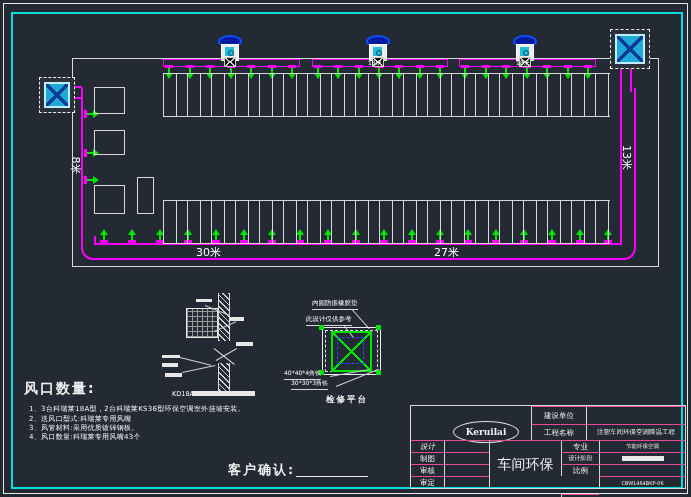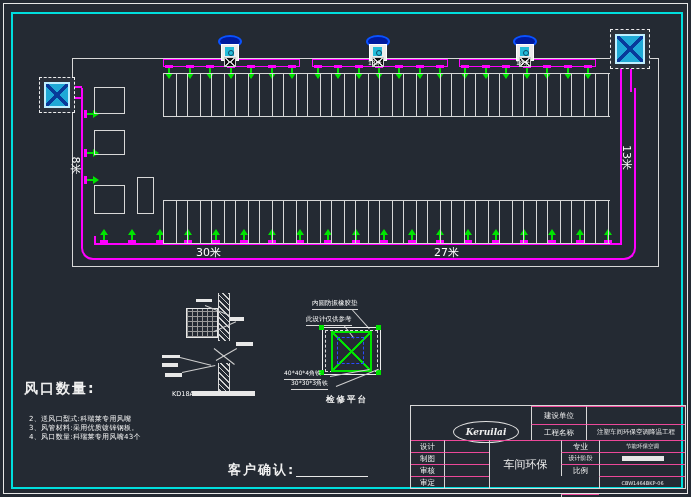--- a/index.html
+++ b/index.html
@@ -77,21 +77,21 @@
   .notes-h{position:absolute;left:24px;top:380px;font-size:14px;font-weight:bold;letter-spacing:2px;}
   .note-line{position:absolute;left:29px;font-size:7px;color:#f4f4f4;white-space:nowrap;letter-spacing:0.3px;}
   .confirm{position:absolute;left:228px;top:461px;font-size:13px;font-weight:bold;letter-spacing:2px;}
   .confirm-line{position:absolute;left:296px;top:476px;width:72px;height:1px;background:#e8e8e8;}
   
   .tb{position:absolute;left:410px;top:405px;width:274px;height:82px;border:1px solid #d8d8d8;font-size:7.5px;}
   .tb .cell{position:absolute;display:flex;align-items:center;justify-content:center;text-align:center;
             border-left:1px solid #d8d8d8;border-top:1px solid #ec4899;box-sizing:border-box;} .tb .noLeft{border-left:none;}
   .logo-ell{position:absolute;left:42px;top:15px;width:64px;height:20px;border:1.5px solid #e0e0e0;border-radius:50%;
             display:flex;align-items:center;justify-content:center;
-            font-family:"DejaVu Serif","Liberation Serif",serif;font-style:italic;font-weight:bold;font-size:9px;}
+            font-family:"DejaVu Serif","Liberation Serif",serif;font-weight:bold;font-size:9px;}
   .redact{position:absolute;background:#e8e8e8;}
 </style>
 </head>
 <body>
 
 <div id="sheet">
   <div class="frame-white"></div>
   <div class="frame-cyan"></div>
 
   <div class="wborder" style="left:72px;top:58px;width:585px;height:207px;"></div>
@@ -409,50 +409,51 @@
   <div class="gdot" style="left:376px;top:325px;"></div>
   <div class="gdot" style="left:319px;top:370px;"></div>
   <div class="gdot" style="left:376px;top:370px;"></div>
   <span class="lbl" style="left:284px;top:369px;font-size:6px;">40*40*4角铁</span>
   <span class="lbl" style="left:291px;top:379px;font-size:6px;">30*30*3角铁</span>
   <div class="lead" style="left:330px;top:376px;width:40px;transform:rotate(-10deg);"></div>
   <div class="lead" style="left:336px;top:386px;width:46px;transform:rotate(-22deg);"></div>
   <span class="abs" style="left:326px;top:394px;font-size:8.5px;font-weight:bold;letter-spacing:2px;">检修平台</span>
 
   <div class="notes-h">风口数量:</div>
+  <span class="note-line" style="top:404px;">1、3台科瑞莱18A型，2台科瑞莱KS36型环保空调室外挂墙安装。</span>
   <span class="note-line" style="top:414px;">2、送风口型式:科瑞莱专用风嘴</span>
   <span class="note-line" style="top:423px;">3、风管材料:采用优质镀锌钢板。</span>
   <span class="note-line" style="top:432px;">4、风口数量:科瑞莱专用风嘴43个</span>
 
   <span class="confirm">客户确认:</span>
   <div class="confirm-line"></div>
 
   <div class="tb">
 
     <div class="logo-ell">
         <span>Keruilai</span>
       </div>
 
     <div class="cell" style="left:120px;top:0;width:55px;height:18px;">建设单位</div>
     <div class="cell" style="left:175px;top:0;width:99px;height:18px;"></div>
     <div class="cell" style="left:120px;top:18px;width:55px;height:16px;">工程名称</div>
     <div class="cell" style="left:175px;top:18px;width:99px;height:16px;font-size:6.5px;">注塑车间环保空调降温工程</div>
 
     <div class="cell noLeft" style="left:0;top:34px;width:274px;height:0;"></div>
 
-    <div class="cell noLeft" style="left:0;top:34px;width:33px;height:12px;">设计</div>
+    <div class="cell noLeft" style="left:0;top:34px;width:33px;height:12px;font-style:italic;">设计</div>
     <div class="cell" style="left:33px;top:34px;width:45px;height:12px;"></div>
     <div class="cell noLeft" style="left:0;top:46px;width:33px;height:12px;">制图</div>
     <div class="cell" style="left:33px;top:46px;width:45px;height:12px;"></div>
     <div class="cell noLeft" style="left:0;top:58px;width:33px;height:12px;">审核</div>
     <div class="cell" style="left:33px;top:58px;width:45px;height:12px;"></div>
     <div class="cell noLeft" style="left:0;top:70px;width:33px;height:12px;">审定</div>
     <div class="cell" style="left:33px;top:70px;width:45px;height:12px;"></div>
 
-    <div class="cell" style="left:78px;top:34px;width:72px;height:48px;flex-direction:column;font-size:11px;line-height:13px;text-align:right;">
+    <div class="cell" style="left:78px;top:34px;width:72px;height:48px;flex-direction:column;font-size:14px;line-height:13px;text-align:right;">
       <span>车间环保</span>
     </div>
 
     <div class="cell" style="left:150px;top:34px;width:38px;height:12px;">专业</div>
     <div class="cell" style="left:188px;top:34px;width:86px;height:12px;font-size:5.5px;">节能环保空调</div>
     <div class="cell" style="left:150px;top:46px;width:38px;height:12px;font-size:6px;">设计阶段</div>
     <div class="cell" style="left:188px;top:46px;width:86px;height:12px;">
         <span class="redact" style="position:static;width:42px;height:5px;display:block;"></span>
       </div>
     <div class="cell" style="left:150px;top:58px;width:38px;height:12px;">比例</div>

